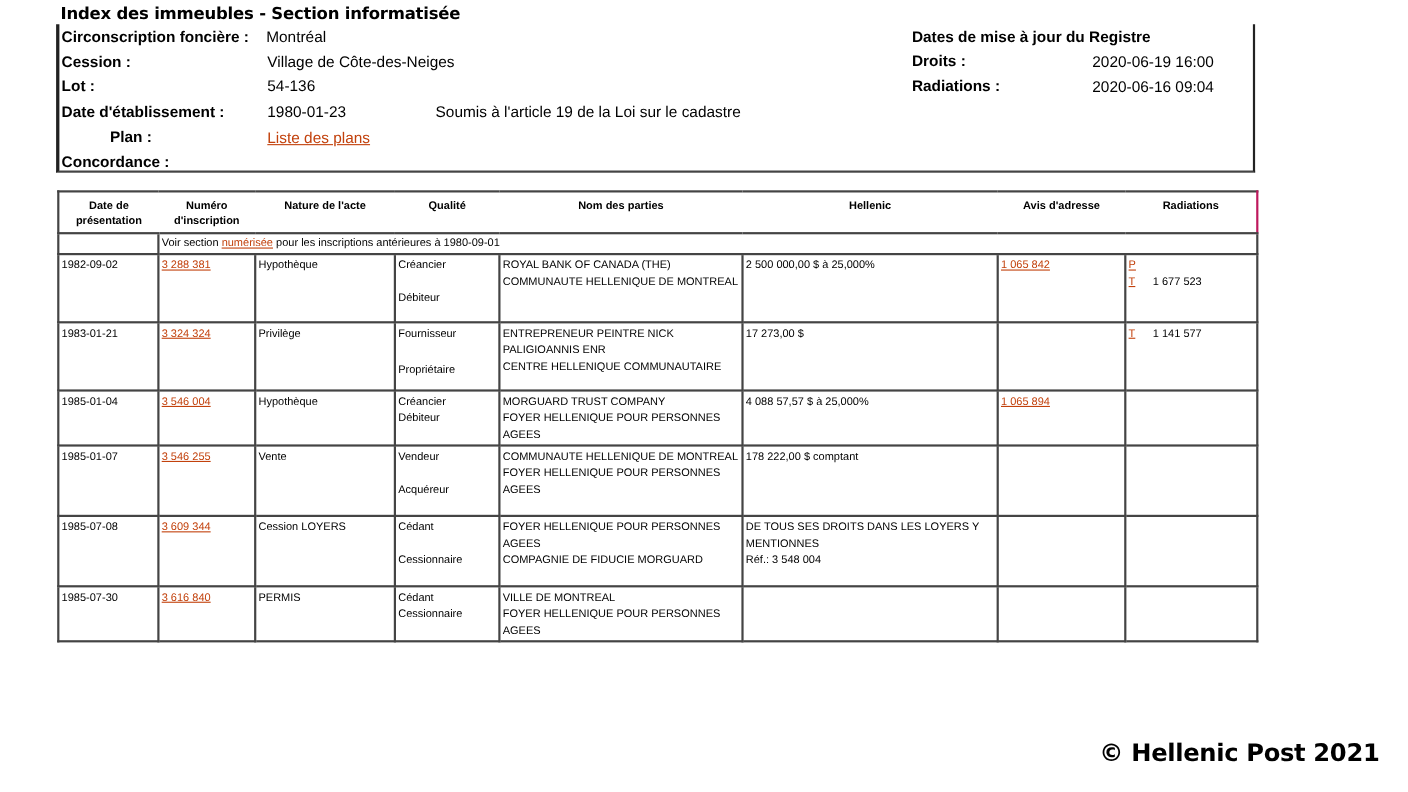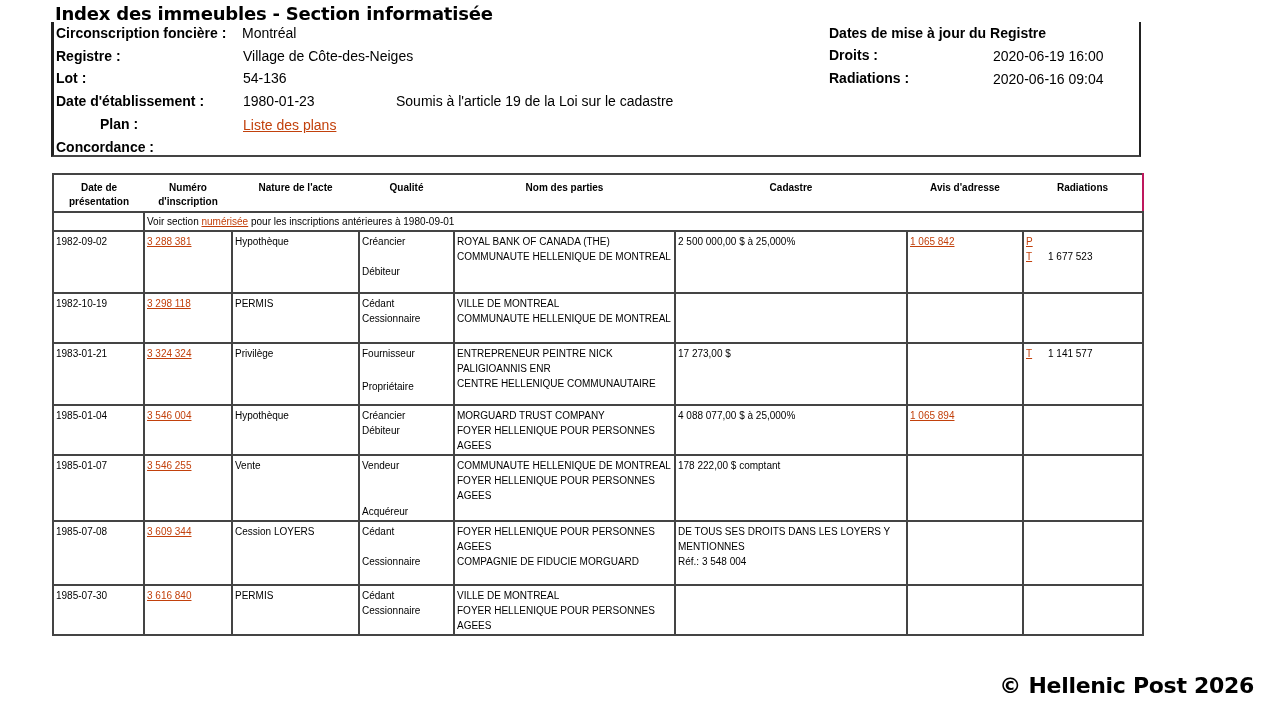--- a/index.html
+++ b/index.html
@@ -1,17 +1,17 @@
 <!DOCTYPE html>
 <html><head>
 <meta charset="utf-8">
 <style>
   html, body { margin:0; padding:0; background:#ffffff; }
   body { width:1280px; height:720px; position:relative; overflow:hidden; font-family:"Liberation Sans", sans-serif; color:#000; }
-  .page-title { position:absolute; left:55px; top:3px; font-family:"DejaVu Sans", sans-serif; font-size:18px; font-weight:bold; letter-spacing:-0.2px; }
+  .page-title { position:absolute; left:55px; top:3px; font-family:"DejaVu Sans", sans-serif; font-size:15px; font-weight:bold; letter-spacing:-0.2px; }
   .header-box { position:absolute; left:51px; top:22px; width:1090px; height:135px; border-left:3px solid #222; border-bottom:2px solid #444; border-right:2px solid #222; box-sizing:border-box; }
   .hrow { position:absolute; font-size:14px; white-space:nowrap; }
   .hlabel { font-weight:bold; }
   a.lnk { color:#c2410c; text-decoration:underline; cursor:pointer; }
   .records { position:absolute; left:52px; top:173px; width:1090px; border-collapse:collapse; font-size:10px; table-layout:fixed; }
   .records, .records th, .records td { border:2px solid #444; }
   .records th { font-weight:bold; text-align:center; vertical-align:top; padding:6px 2px 0 2px; line-height:14px; background:#fff; }
   .records td { vertical-align:top; padding:2px 2px 1px 2px; line-height:15px; }
   .records thead tr { height:38px; }
   .records th { border-left:none; border-right:none; }
@@ -25,21 +25,21 @@
 </style>
 </head>
 <body>
 
 <div class="page-title">Index des immeubles - Section informatisée</div>
 
 <div class="header-box">
   <div class="hrow hlabel" style="left:2px;top:3px;">Circonscription foncière :</div>
   <div class="hrow" style="left:188px;top:3px;">Montréal</div>
 
-  <div class="hrow hlabel" style="left:2px;top:26px;">Registre :</div>
+  <div class="hrow hlabel" style="left:2px;top:26px;">Cession :</div>
   <div class="hrow" style="left:189px;top:26px;">Village de Côte-des-Neiges</div>
 
   <div class="hrow hlabel" style="left:2px;top:48px;">Lot :</div>
   <div class="hrow" style="left:189px;top:48px;">54-136</div>
 
   <div class="hrow hlabel" style="left:2px;top:71px;">Date d'établissement :</div>
   <div class="hrow" style="left:189px;top:71px;">1980-01-23</div>
   <div class="hrow" style="left:342px;top:71px;">Soumis à l'article 19 de la Loi sur le cadastre</div>
 
   <div class="hrow hlabel" style="left:2px;top:94px;margin-left:44px;">Plan :</div>
@@ -65,21 +65,21 @@
       <col style="width:116px">
       <col style="width:120px">
   </colgroup>
   <thead>
     <tr>
       <th>Date de présentation</th>
       <th>Numéro d'inscription</th>
       <th>Nature de l'acte</th>
       <th>Qualité</th>
       <th>Nom des parties</th>
-      <th>Cadastre</th>
+      <th>Hellenic</th>
       <th>Avis d'adresse</th>
       <th>Radiations</th>
     </tr>
   </thead>
   <tbody>
     <tr>
       <td></td>
       <td colspan="7" style="padding:1px 2px;"><span style="white-space:pre">Voir section </span><a class="lnk">numérisée</a><span style="white-space:pre"> pour les inscriptions antérieures à 1980-09-01</span></td>
     </tr>
 
@@ -101,36 +101,20 @@
           <div class="rad-wrap">
             <div class="rad-links">
               <a class="lnk pl">P</a>
               <a class="lnk pl">T</a>
             </div>
             <div style="padding-top:15px">1 677 523</div>
           </div>
         </td>
     </tr>
 
-    <tr style="height:50px">
-      <td>1982-10-19</td>
-      <td class="center"><a class="lnk">3 298 118</a></td>
-      <td>PERMIS</td>
-      <td>
-          <span class="pl">Cédant</span>
-          <span class="pl">Cessionnaire</span>
-        </td>
-      <td>
-          <span class="pl">VILLE DE MONTREAL</span>
-          <span class="pl">COMMUNAUTE HELLENIQUE DE MONTREAL</span>
-        </td>
-      <td></td>
-      <td></td>
-      <td></td>
-    </tr>
 
     <tr style="height:62px">
       <td>1983-01-21</td>
       <td class="center"><a class="lnk">3 324 324</a></td>
       <td>Privilège</td>
       <td>
           <span class="pl">Fournisseur</span>
           <span class="pl" style="margin-top:18px">Propriétaire</span>
         </td>
       <td>
@@ -154,32 +138,32 @@
       <td class="center"><a class="lnk">3 546 004</a></td>
       <td>Hypothèque</td>
       <td>
           <span class="pl">Créancier</span>
           <span class="pl">Débiteur</span>
         </td>
       <td>
           <span class="pl">MORGUARD TRUST COMPANY</span>
           <span class="pl">FOYER HELLENIQUE POUR PERSONNES AGEES</span>
         </td>
-      <td>4 088 077,00 $ à 25,000%</td>
+      <td>4 088 57,57 $ à 25,000%</td>
       <td class="center"><a class="lnk">1 065 894</a></td>
       <td></td>
     </tr>
 
     <tr style="height:64px">
       <td>1985-01-07</td>
       <td class="center"><a class="lnk">3 546 255</a></td>
       <td>Vente</td>
       <td>
           <span class="pl">Vendeur</span>
-          <span class="pl" style="margin-top:31px">Acquéreur</span>
+          <span class="pl" style="margin-top:15px">Acquéreur</span>
         </td>
       <td>
           <span class="pl">COMMUNAUTE HELLENIQUE DE MONTREAL</span>
           <span class="pl">FOYER HELLENIQUE POUR PERSONNES AGEES</span>
         </td>
       <td>178 222,00 $ comptant</td>
       <td></td>
       <td></td>
     </tr>
 
@@ -215,13 +199,13 @@
           <span class="pl">VILLE DE MONTREAL</span>
           <span class="pl">FOYER HELLENIQUE POUR PERSONNES AGEES</span>
         </td>
       <td></td>
       <td></td>
       <td></td>
     </tr>
   </tbody>
 </table>
 
-<div class="copyright">© Hellenic Post 2026</div>
+<div class="copyright">© Hellenic Post 2021</div>
 
 </body></html>

